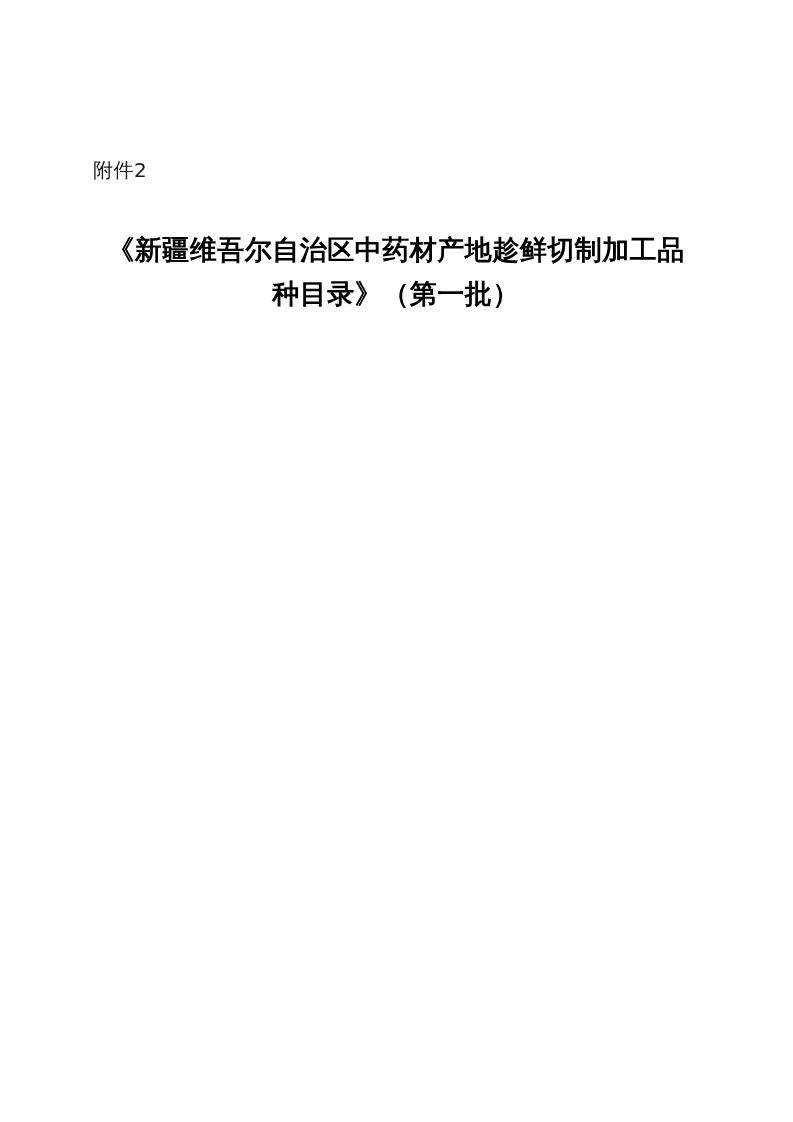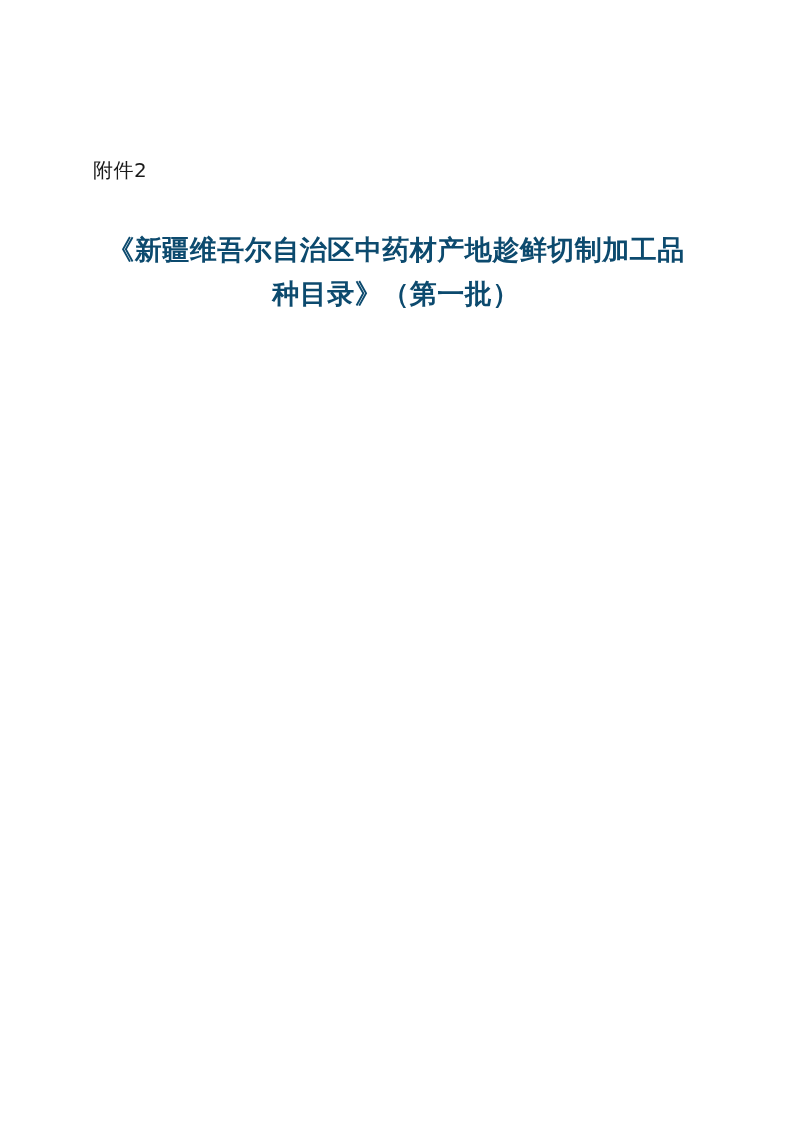--- a/index.html
+++ b/index.html
@@ -38,21 +38,21 @@
     position: absolute;
     left: 96px;
     top: 228px;
     width: 600px;
     text-align: center;
     font-family: "DejaVu Serif", "Liberation Serif", serif;
     font-weight: bold;
     font-size: 27px;
     line-height: 44px;
     letter-spacing: 0.5px;
-    color: #0c4a6e;
+    color: #000000;
   }
   .body-paragraph {
     position: absolute;
     left: 96px;
     top: 365px;
     width: 606px;
     font-family: "DejaVu Serif", "Liberation Serif", serif;
     font-size: 20px;
     line-height: 40px;
     letter-spacing: 1.2px;

